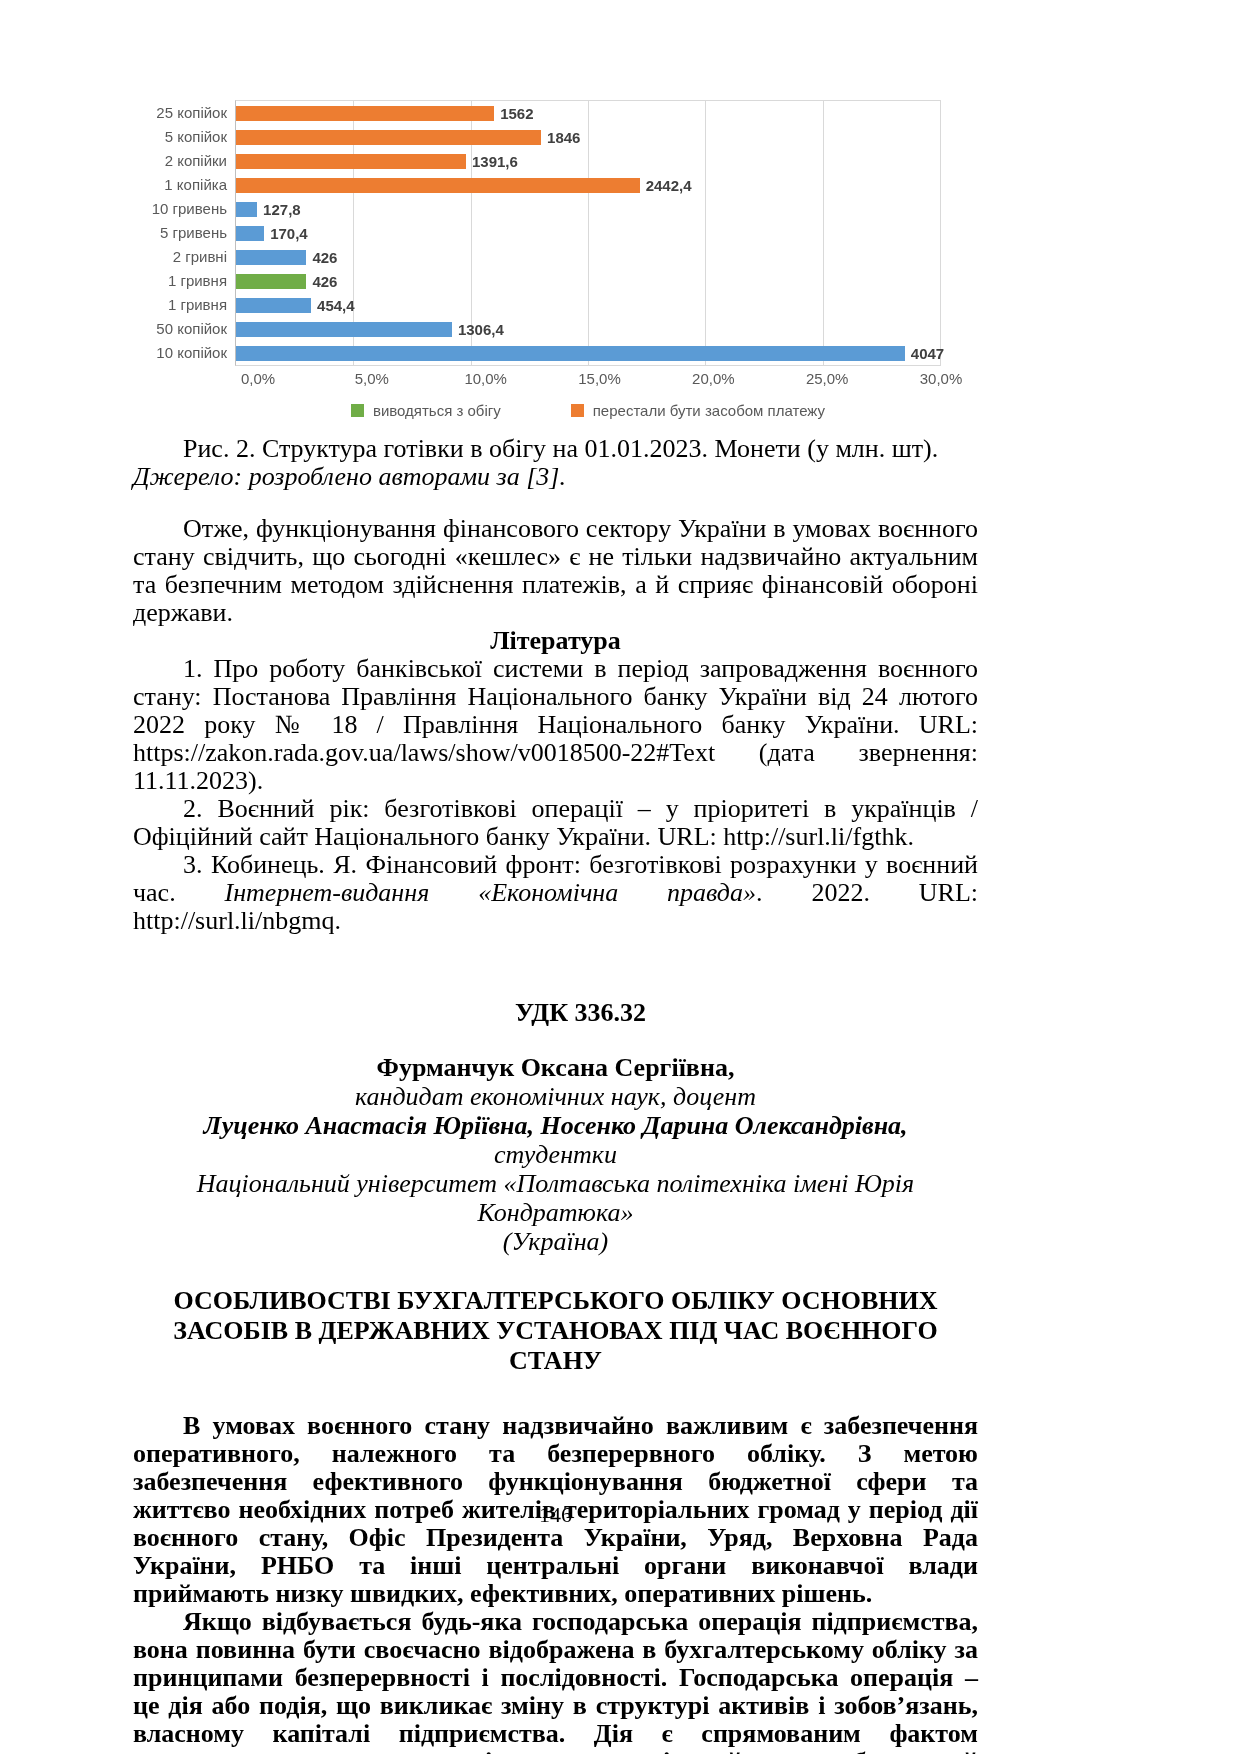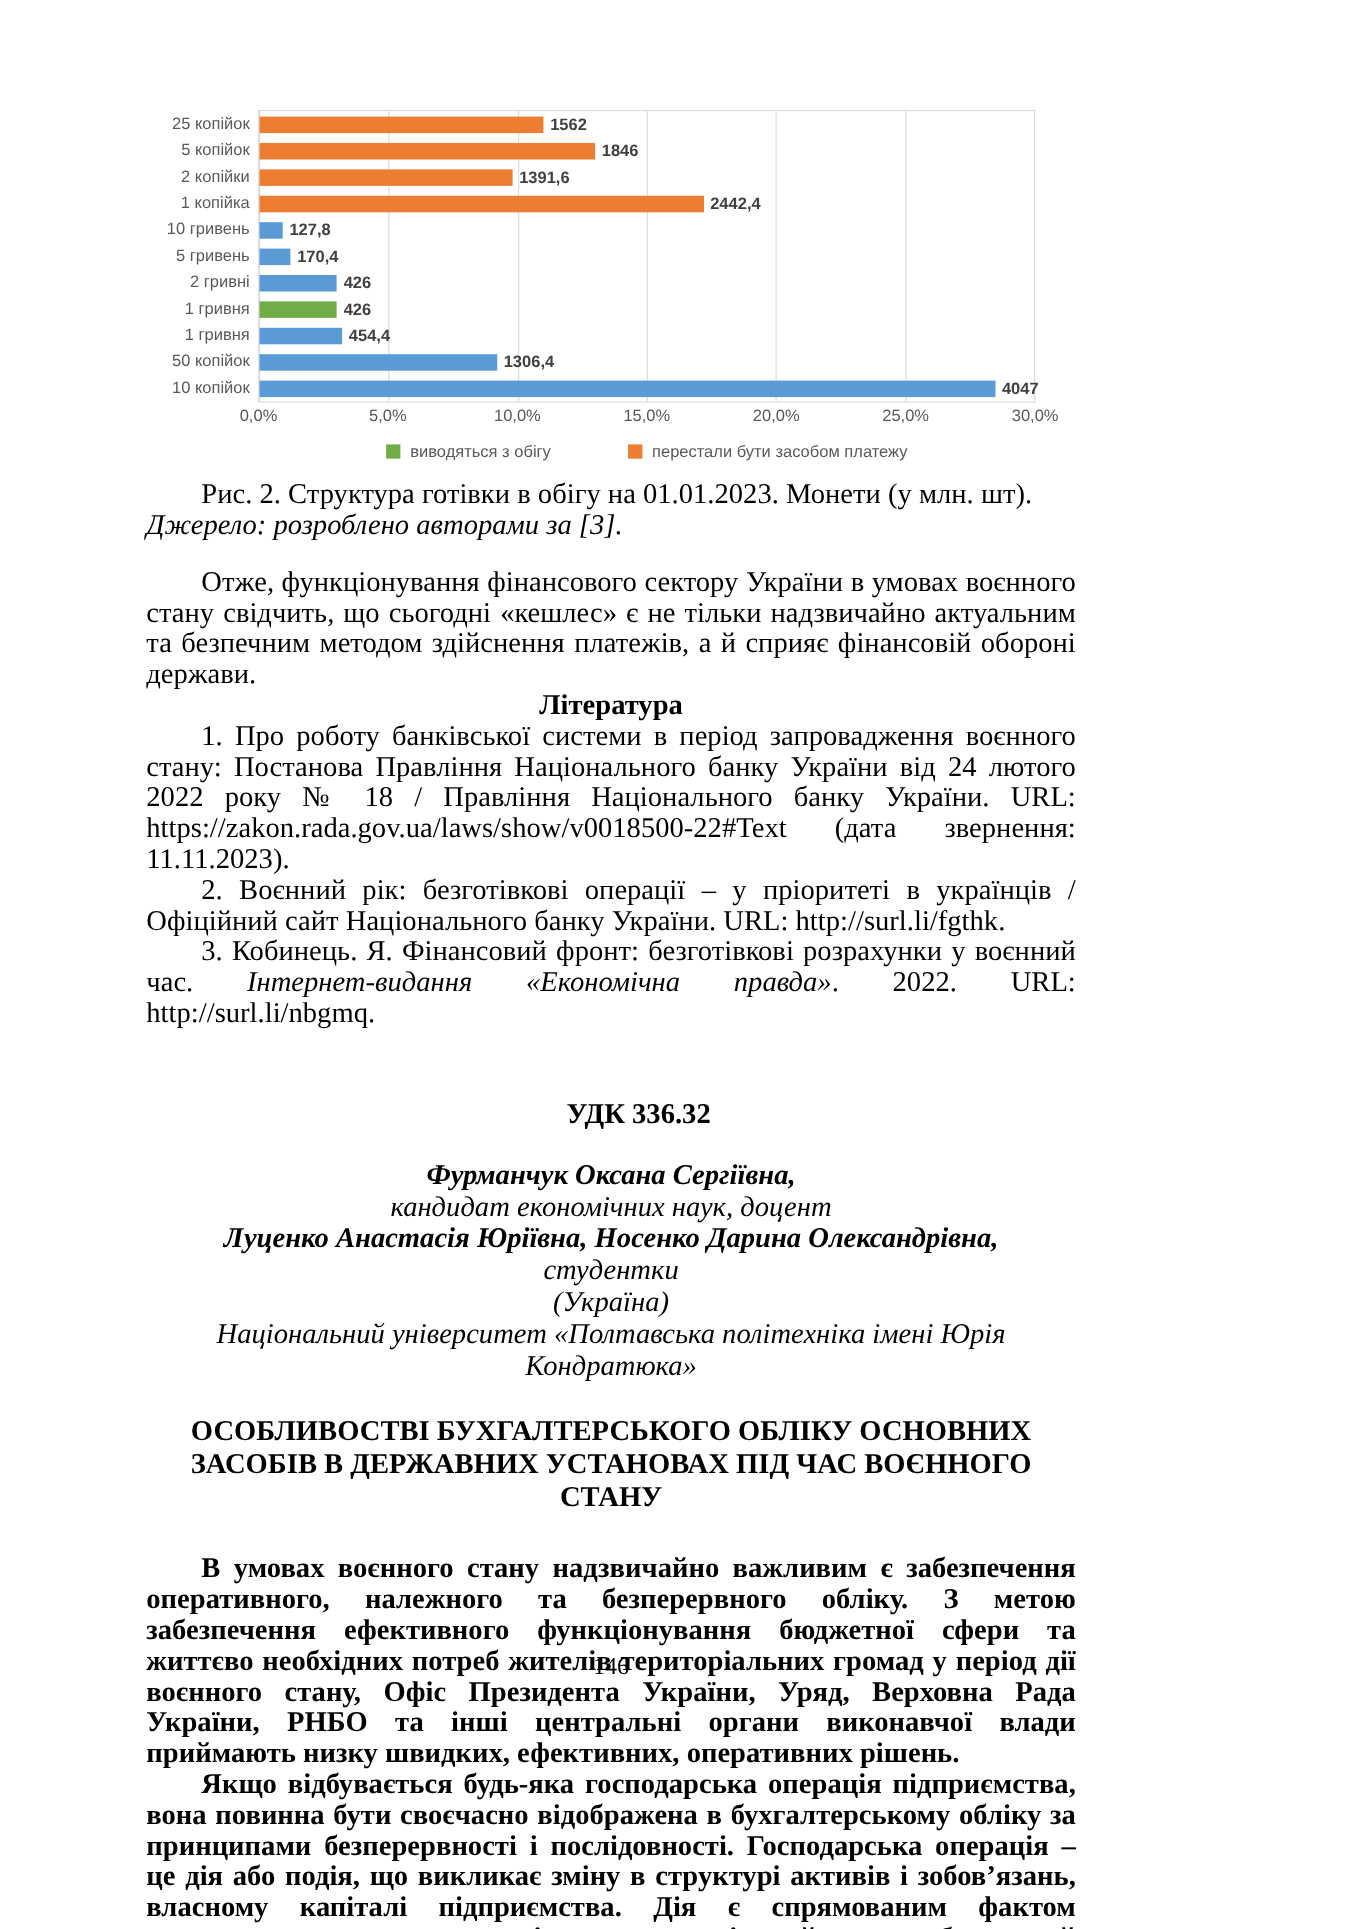--- a/index.html
+++ b/index.html
@@ -24,21 +24,21 @@
     padding-right:8px; white-space:nowrap; color:#595959;
   }
   .plot {
     flex:1; position:relative;
     border:1px solid #d9d9d9; border-left:1px solid #bfbfbf;
   }
   .gridline { position:absolute; top:0; bottom:0; width:1px; background:#d9d9d9; }
   .bar-row { height:24px; display:flex; align-items:center; position:relative; z-index:1; white-space:nowrap; }
   .bar { height:15px; flex:0 0 auto; }
   .bar-value { font-weight:bold; color:#404040; margin-left:6px; font-size:15px; }
-  .xaxis-wrap { display:flex; margin-top:4px; }
+  .xaxis-wrap { display:flex; margin-top:4px;gap:23px; }
   .xaxis-spacer { width:96px; }
   .xaxis-track { flex:1; position:relative; height:20px; }
   .xtick { position:absolute; transform:translateX(-50%); color:#595959; }
   .legend { display:flex; justify-content:center; gap:70px; margin-top:12px; padding-left:96px; }
   .legend-item { display:flex; align-items:center; gap:9px; }
   .swatch { width:13px; height:13px; flex:0 0 auto; }
 
   
   .doc { font-size:26px; line-height:28px; }
   .caption { margin:16px 0 0 0; text-indent:50px; }
@@ -165,26 +165,26 @@
 
     <div id="references">
         <p class="ref"><span>1. Про роботу банківської системи в період запровадження воєнного стану: Постанова Правління Національного банку України від 24 лютого 2022 року № 18 / Правління Національного банку України. URL: https://zakon.rada.gov.ua/laws/show/v0018500-22#Text (дата звернення: 11.11.2023).</span></p>
         <p class="ref"><span>2. Воєнний рік: безготівкові операції – у пріоритеті в українців / Офіційний сайт Національного банку України. URL: http://surl.li/fgthk.</span></p>
         <p class="ref"><span>3. Кобинець. Я. Фінансовий фронт: безготівкові розрахунки у воєнний час. </span><span style="font-style: italic;">Інтернет-видання «Економічна правда»</span><span>. 2022. URL: http://surl.li/nbgmq.</span></p>
       </div>
 
     <p class="udk">УДК 336.32</p>
 
     <div class="authors" id="authors">
-        <p class="author-line" style="font-weight: bold; font-style: italic;">Фурманчук Оксана Сергіївна,</p>
+        <p class="author-line" style="font-weight: bold; ">Фурманчук Оксана Сергіївна,</p>
         <p class="author-line" style="font-style: italic;">кандидат економічних наук, доцент</p>
         <p class="author-line" style="font-weight: bold; font-style: italic;">Луценко Анастасія Юріївна, Носенко Дарина Олександрівна,</p>
         <p class="author-line" style="font-style: italic;">студентки</p>
+        <p class="author-line" style="font-style: italic;">Національний університет «Полтавська політехніка імені Юрія Кондратюка»</p>
         <p class="author-line" style="font-style: italic;">(Україна)</p>
-        <p class="author-line" style="font-style: italic;">Національний університет «Полтавська політехніка імені Юрія Кондратюка»</p>
       </div>
 
     <p class="art-title">ОСОБЛИВОСТВІ БУХГАЛТЕРСЬКОГО ОБЛІКУ ОСНОВНИХ ЗАСОБІВ В ДЕРЖАВНИХ УСТАНОВАХ ПІД ЧАС ВОЄННОГО СТАНУ</p>
 
     <div id="body-paragraphs">
         <p class="body-par first">В умовах воєнного стану надзвичайно важливим є забезпечення оперативного, належного та безперервного обліку. З метою забезпечення ефективного функціонування бюджетної сфери та життєво необхідних потреб жителів територіальних громад у період дії воєнного стану, Офіс Президента України, Уряд, Верховна Рада України, РНБО та інші центральні органи виконавчої влади приймають низку швидких, ефективних, оперативних рішень.</p>
         <p class="body-par">Якщо відбувається будь-яка господарська операція підприємства, вона повинна бути своєчасно відображена в бухгалтерському обліку за принципами безперервності і послідовності. Господарська операція – це дія або подія, що викликає зміну в структурі активів і зобов’язань, власному капіталі підприємства. Дія є спрямованим фактом господарського життя, а подія це – несподіваний, непередбачуваний факт. В разі не</p>
       </div>
 
   </div>

